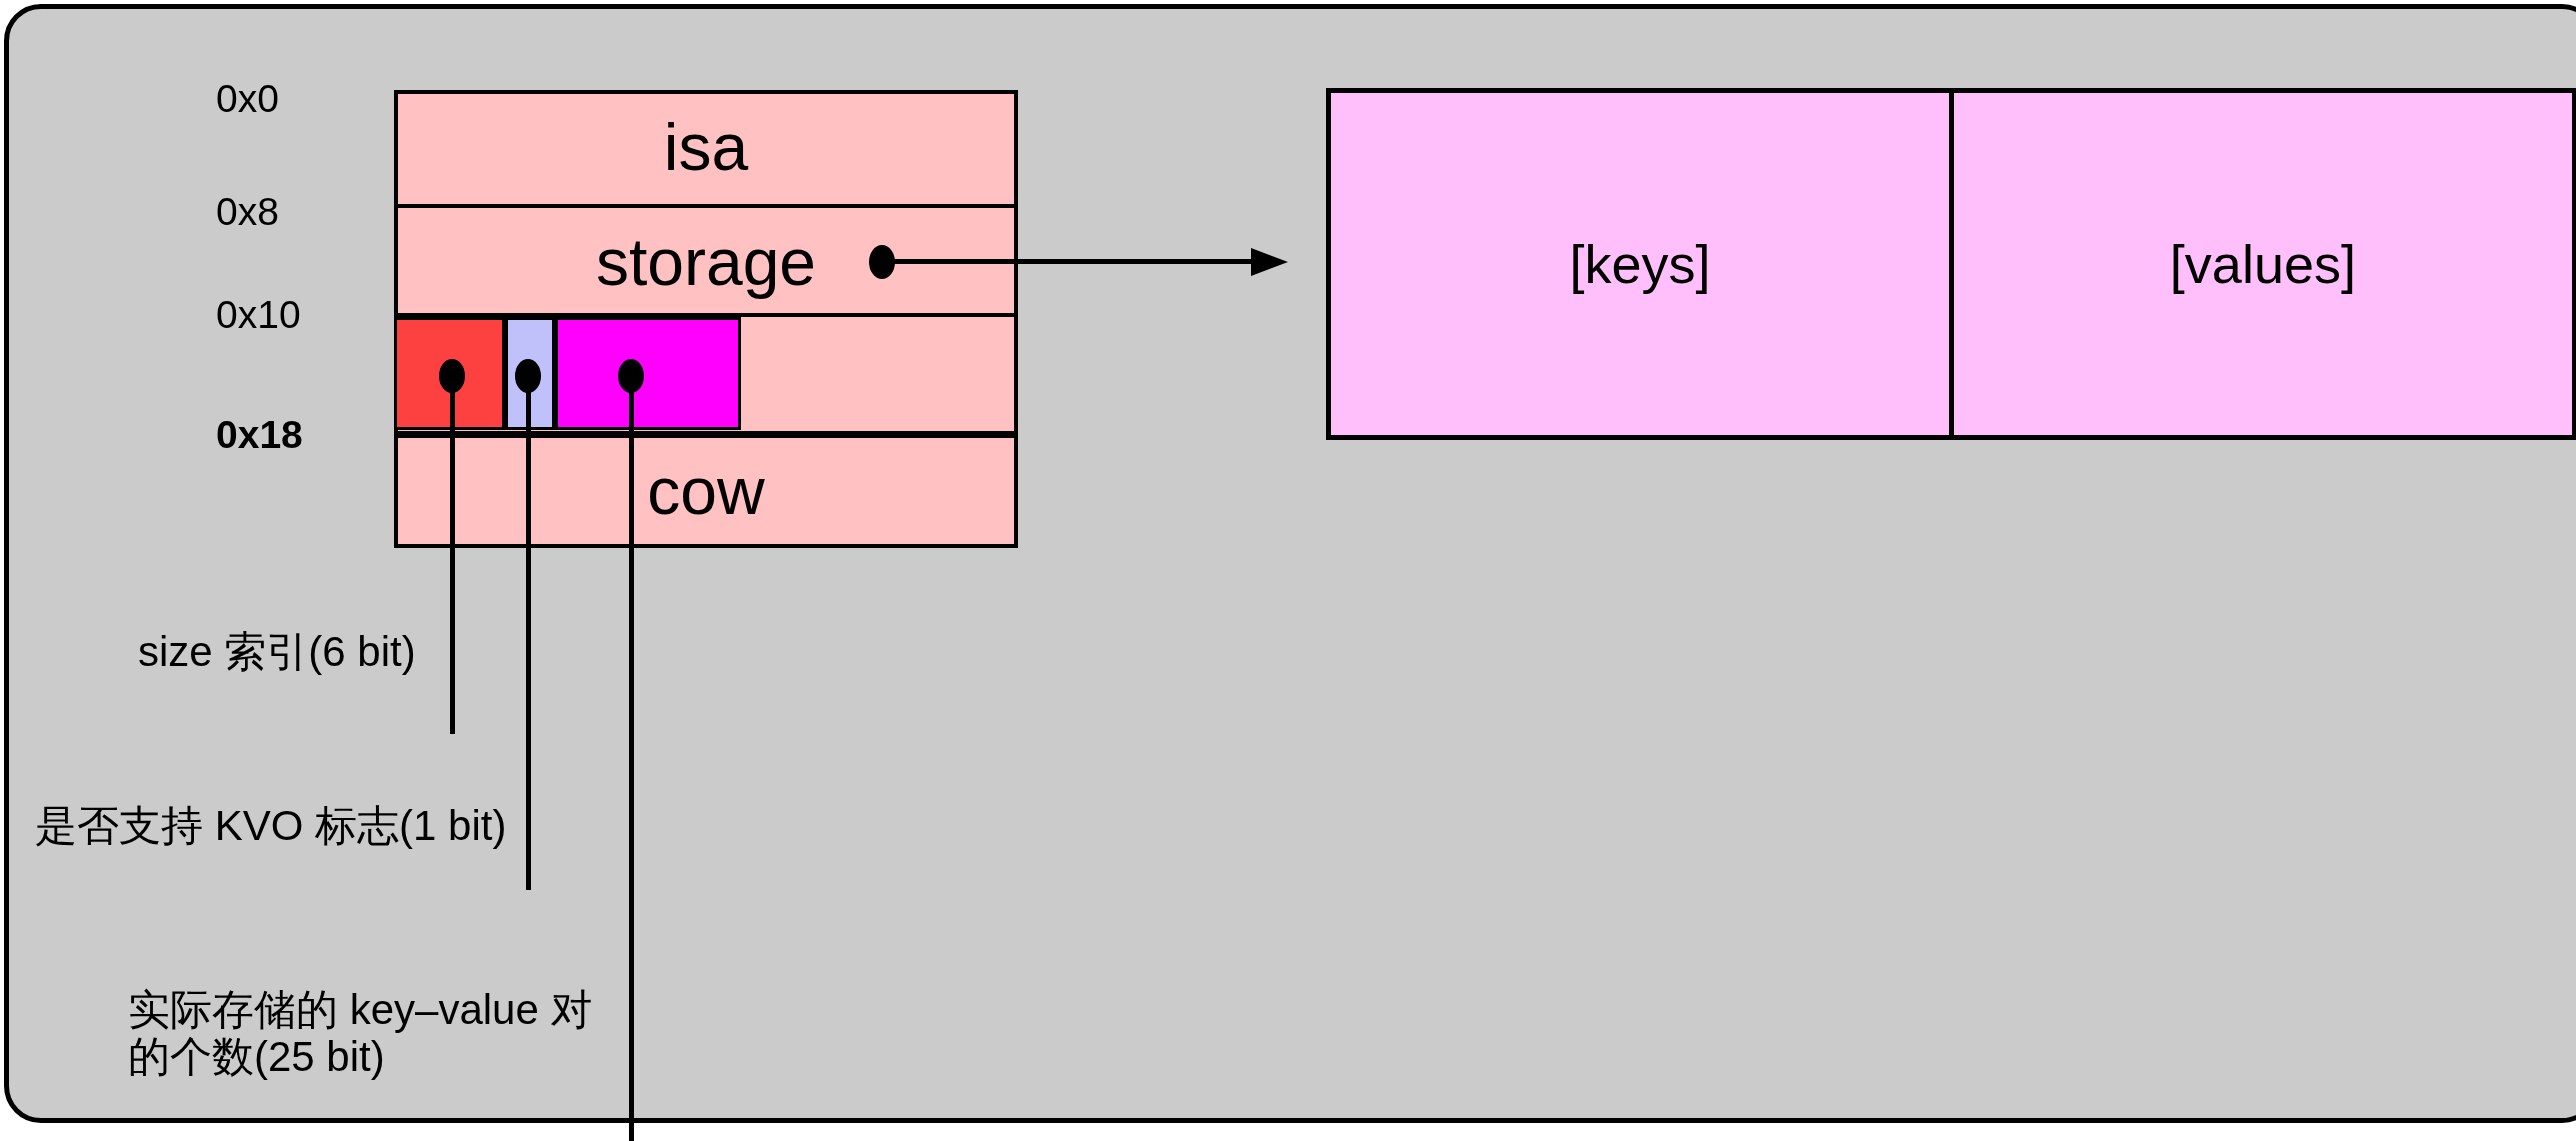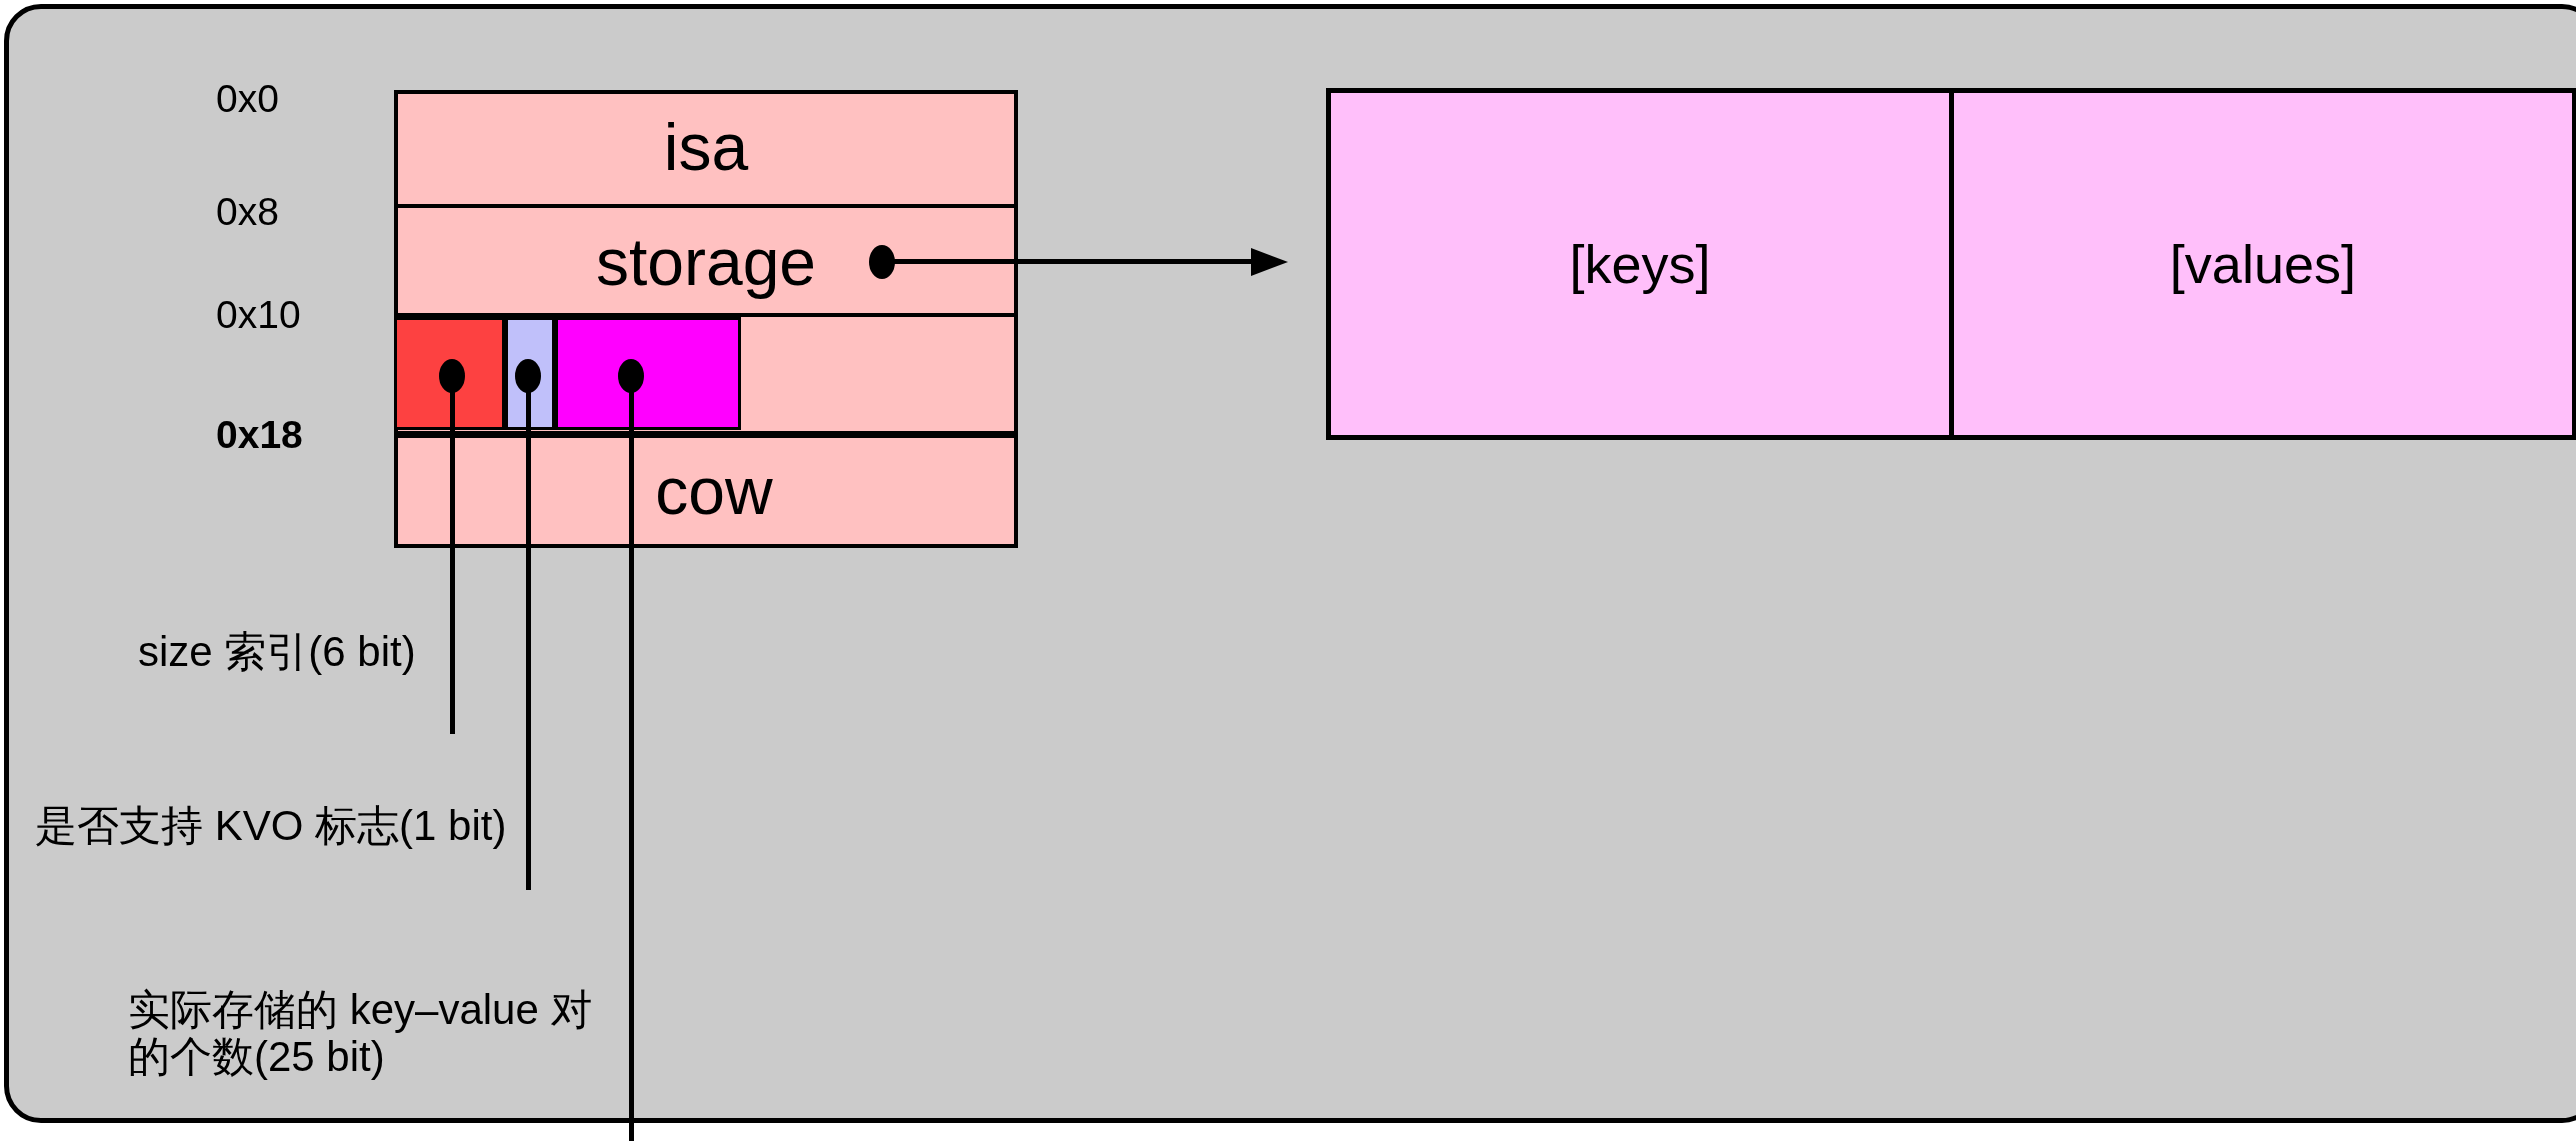--- a/index.html
+++ b/index.html
@@ -45,21 +45,21 @@
   .hline.l8  { top: 114px; height: 4.1px; }
   .hline.l10 { top: 223px; height: 4.1px; }
   .hline.l18 { top: 341px; height: 7.2px; }
   .row-label {
     position: absolute; left: 0; width: 100%;
     text-align: center;
     font-size: 66px; line-height: 62px;
   }
   .row-label.isa     { top: 26px; }
   .row-label.storage { top: 141px; }
-  .row-label.cow     { top: 370px; padding-left: 8px; }
+  .row-label.cow     { top: 370px; }
   .seg {
     position: absolute;
     top: 227px; height: 113px;
     border: 3.6px solid #000;
     box-sizing: border-box;
   }
   .seg.s-red { left: 0px;   width: 111px; }
   .seg.s-lav { left: 111px; width: 50px; }
   .seg.s-mag { left: 161px; width: 186px; }
 

